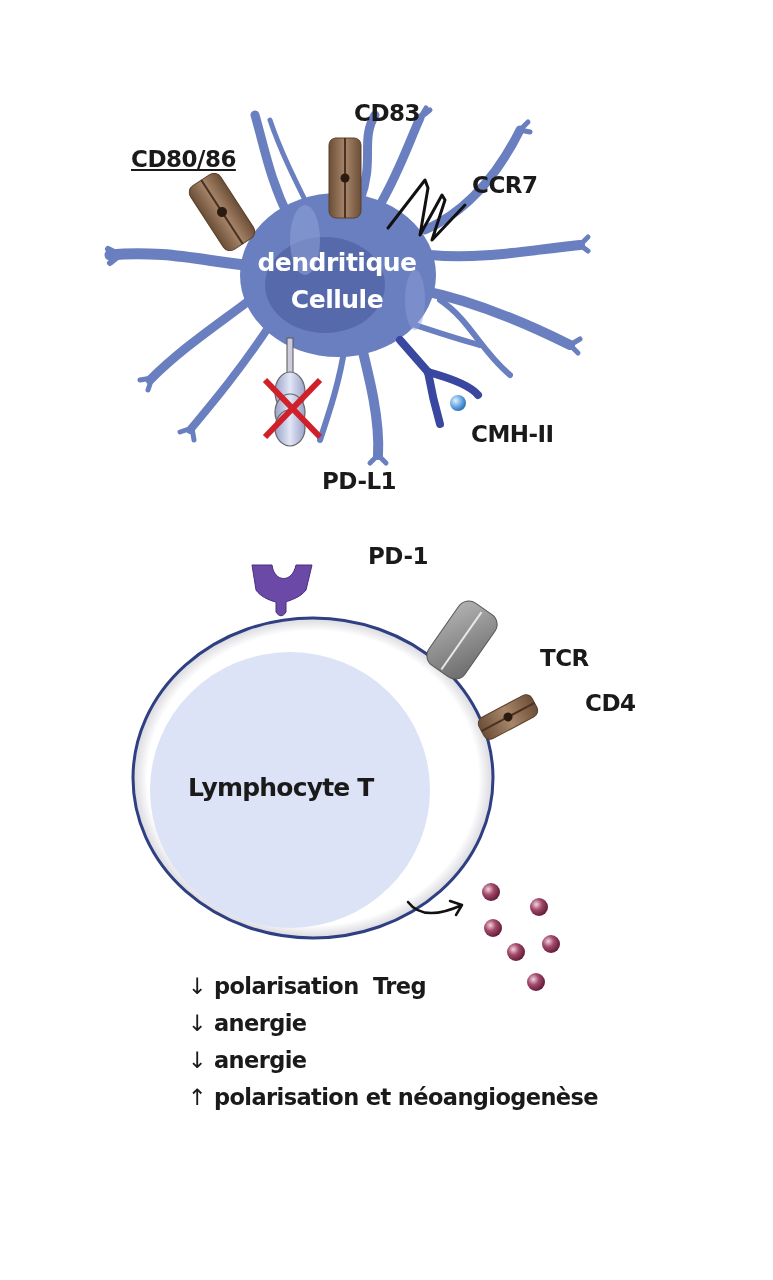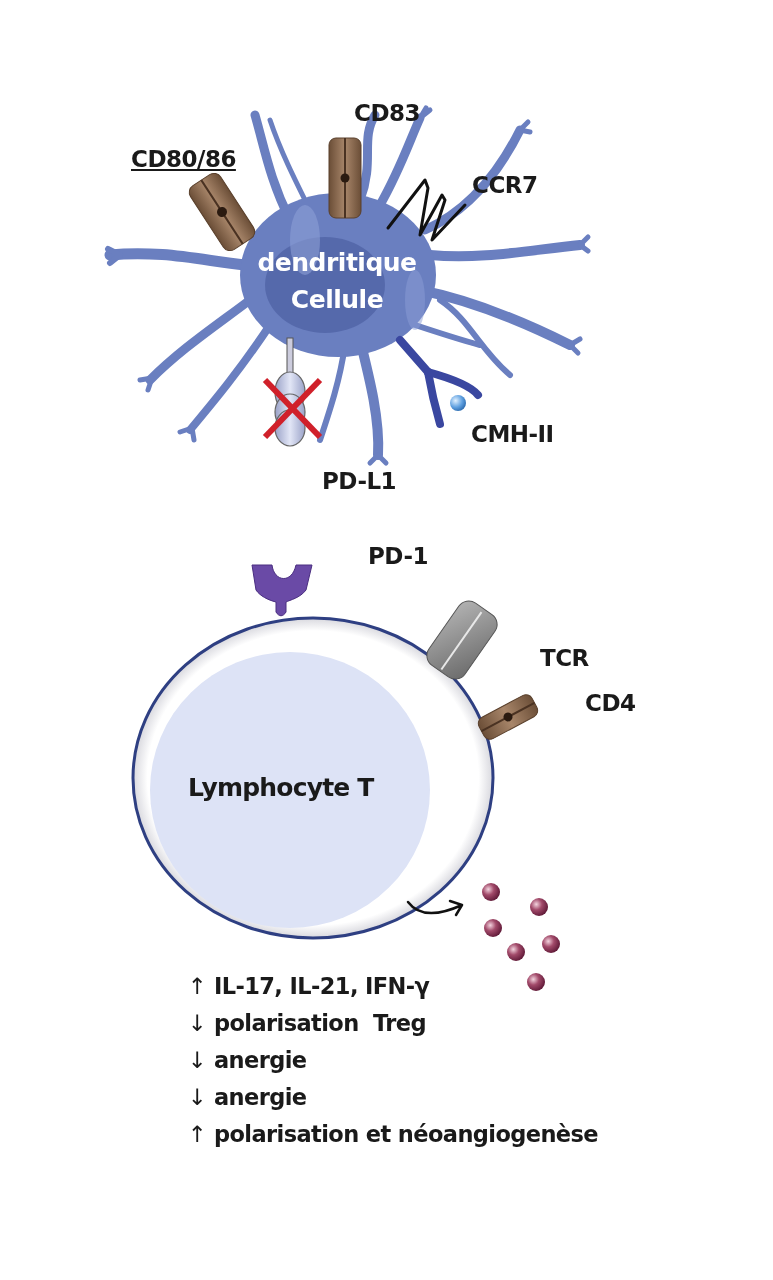--- a/index.html
+++ b/index.html
@@ -160,23 +160,20 @@
 <div class="lbl lbl-md" style="left:322px; top:468px;">PD-L1</div>
 
 <div class="lbl lbl-md" style="left:332px; top:543px;margin-left:36px;">PD-1</div>
 <div class="lbl lbl-md" style="left:540px; top:645px;">TCR</div>
 <div class="lbl lbl-md" style="left:585px; top:690px;">CD4</div>
 
 <div class="lt-title" style="left:188px; top:773px;">Lymphocyte T</div>
 
 <div class="effects">
   <div class="effect">
-    <span class="arr">↑</span><span>IL-17, IL-21, IFN-γ</span>
-  </div>
-  <div class="effect">
     <span class="arr">↓</span><span style="white-space:pre;">polarisation  Treg</span>
   </div>
   <div class="effect">
     <span class="arr">↓</span><span>anergie</span>
   </div>
   <div class="effect">
     <span class="arr">↓</span><span>anergie</span>
   </div>
   <div class="effect">
     <span class="arr">↑</span><span>polarisation et néoangiogenèse</span>

